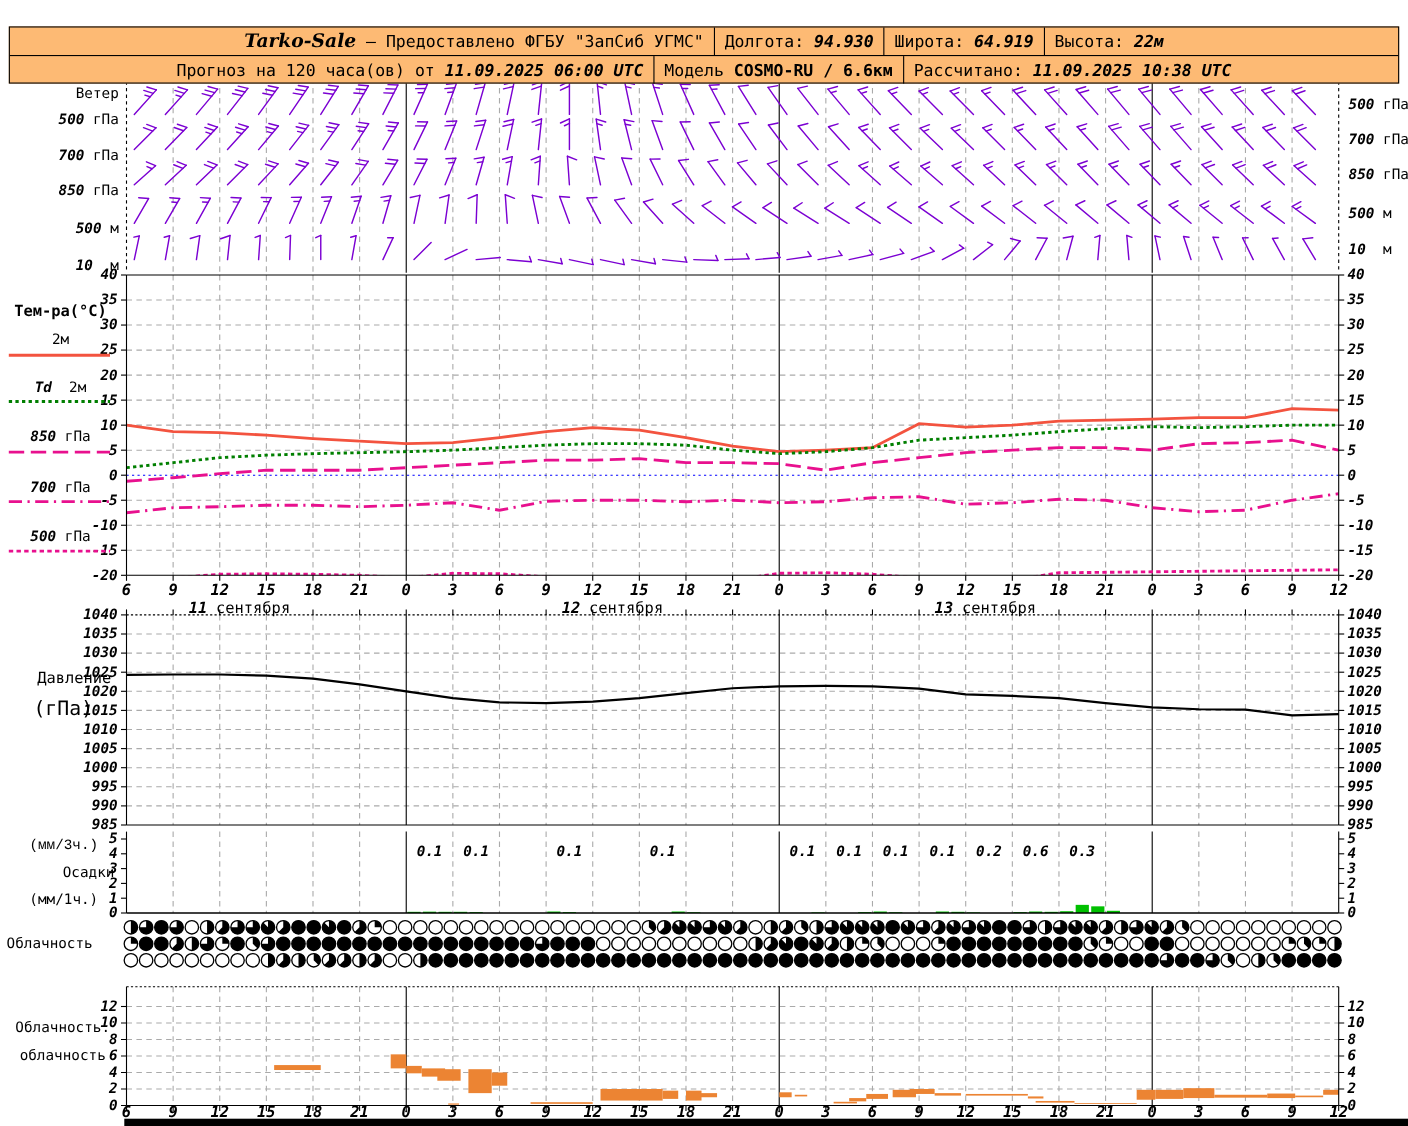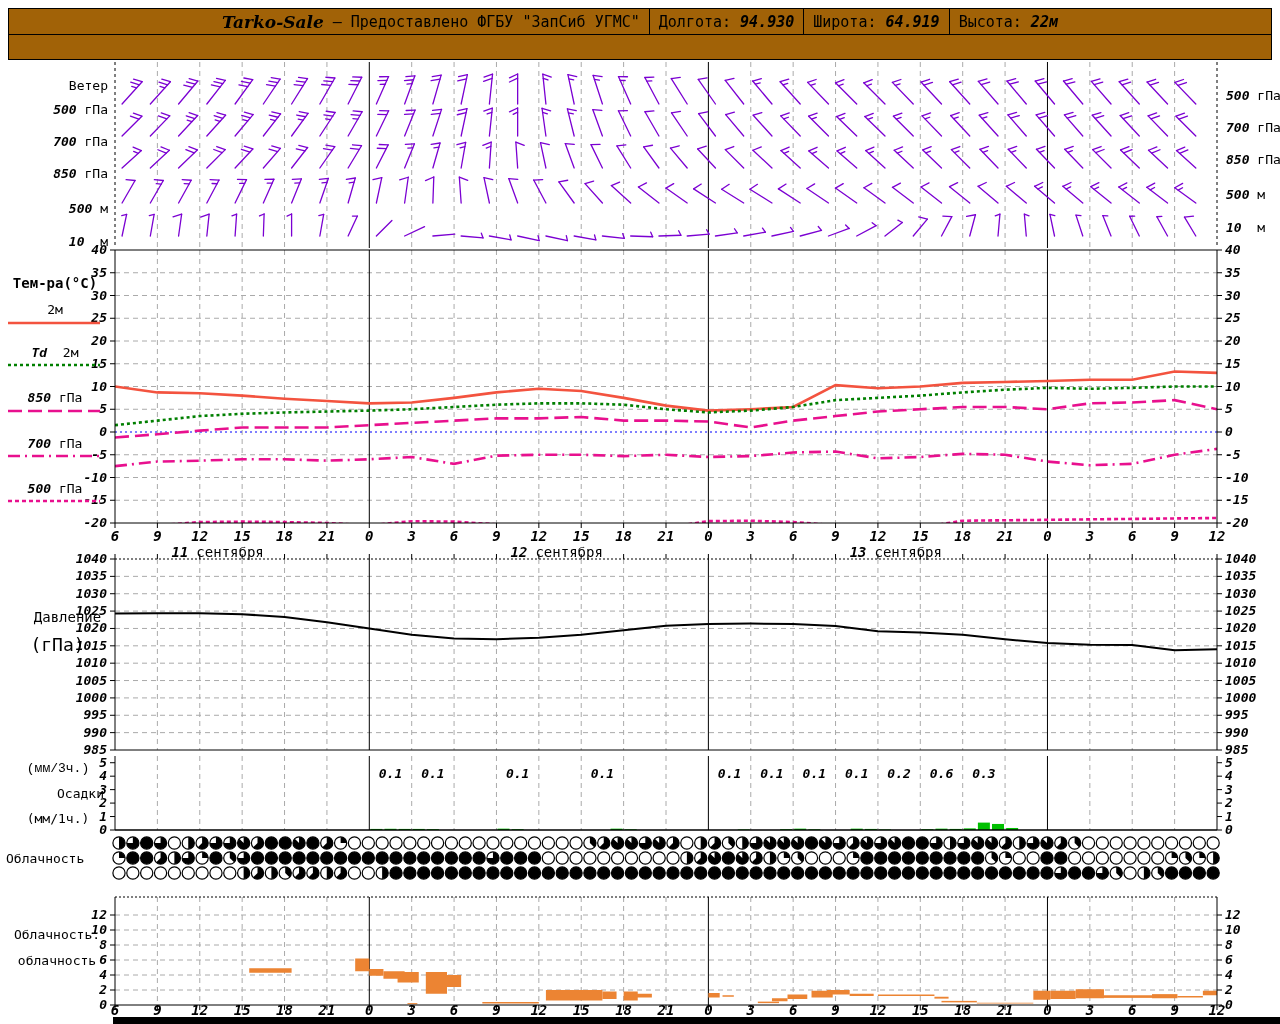--- a/index.html
+++ b/index.html
@@ -1,20 +1,20 @@
 <!DOCTYPE html>
 <html><head>
 <meta charset="utf-8">
 <style>
   html,body{margin:0;padding:0;background:#fff;width:1280px;height:1024px;overflow:hidden;}
   body{font-family:"DejaVu Sans Mono","Liberation Mono",monospace;color:#000;}
   .page{position:relative;width:1280px;height:1024px;background:#fff;}
   svg#plot{position:absolute;left:0;top:0;}
   
-  .hdr{position:absolute;left:8px;top:8px;width:1262px;height:50px;border:1px solid #000;background:#a16207;z-index:2;}
+  .hdr{position:absolute;left:8px;top:24px;width:1262px;height:50px;border:1px solid #000;background:#fdba74;z-index:2;}
   .hdr-row{height:25px;display:flex;align-items:center;justify-content:center;gap:9px;font-size:15px;white-space:nowrap;}
   .hdr-row1{border-bottom:1px solid #000;}
   .sep{align-self:stretch;border-left:1px solid #000;width:0;}
   .station{font-family:"DejaVu Serif","Liberation Serif",serif;font-style:italic;font-weight:bold;font-size:17px;}
   .bi{font-style:italic;font-weight:bold;}
   .b{font-weight:bold;}
   
   .lbl{position:absolute;font-size:13px;line-height:15px;z-index:2;white-space:nowrap;}
   .ra{text-align:right;margin-top:14px;}
   .ctr{text-align:center;}
@@ -1511,20 +1511,30 @@
       <span class="sep"></span>
       <span>Долгота:</span>
       <span class="bi">94.930</span>
       <span class="sep"></span>
       <span>Широта:</span>
       <span class="bi">64.919</span>
       <span class="sep"></span>
       <span>Высота:</span>
       <span class="bi">22м</span>
     </div>
+    <div class="hdr-row">
+      <span>Прогноз на 120 часа(ов) от</span>
+      <span class="bi">11.09.2025 06:00 UTC</span>
+      <span class="sep"></span>
+      <span>Модель</span>
+      <span class="b">COSMO-RU / 6.6км</span>
+      <span class="sep"></span>
+      <span>Рассчитано:</span>
+      <span class="bi">11.09.2025 10:38 UTC</span>
+    </div>
   </div>
 
   <div class="lbl ra" style="left:8px;top:64px;width:100px;">Ветер</div>
   <div class="lbl ra" style="left:8px;top:88px;width:100px;"><span class="it">500</span> <span>гПа</span></div>
   <div class="lbl ra" style="left:8px;top:120px;width:100px;"><span class="it">700</span> <span>гПа</span></div>
   <div class="lbl ra" style="left:8px;top:152px;width:100px;"><span class="it">850</span> <span>гПа</span></div>
   <div class="lbl ra" style="left:8px;top:187px;width:100px;"><span class="it">500</span> <span>м</span></div>
   <div class="lbl ra" style="left:8px;top:220px;width:100px;"><span class="it">10</span>&nbsp;&nbsp;<span>м</span></div>
 
   <div class="lbl" style="left:1226px;top:88px;width:54px;"><span class="it">500</span> <span>гПа</span></div>

